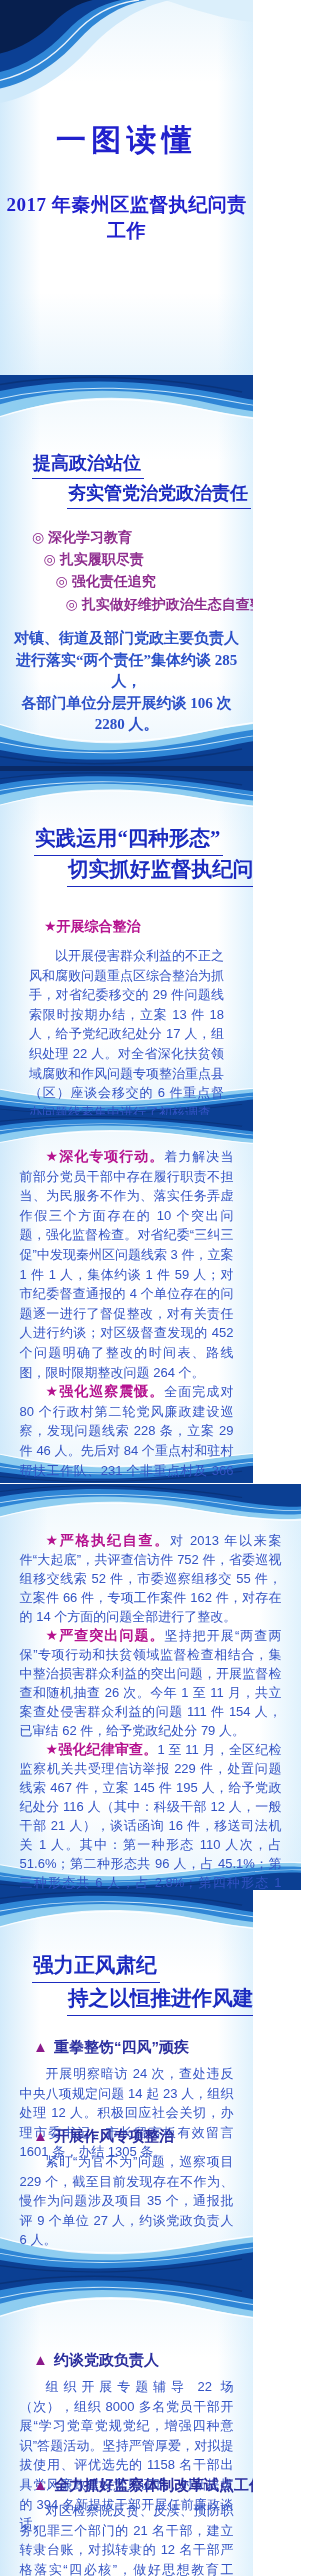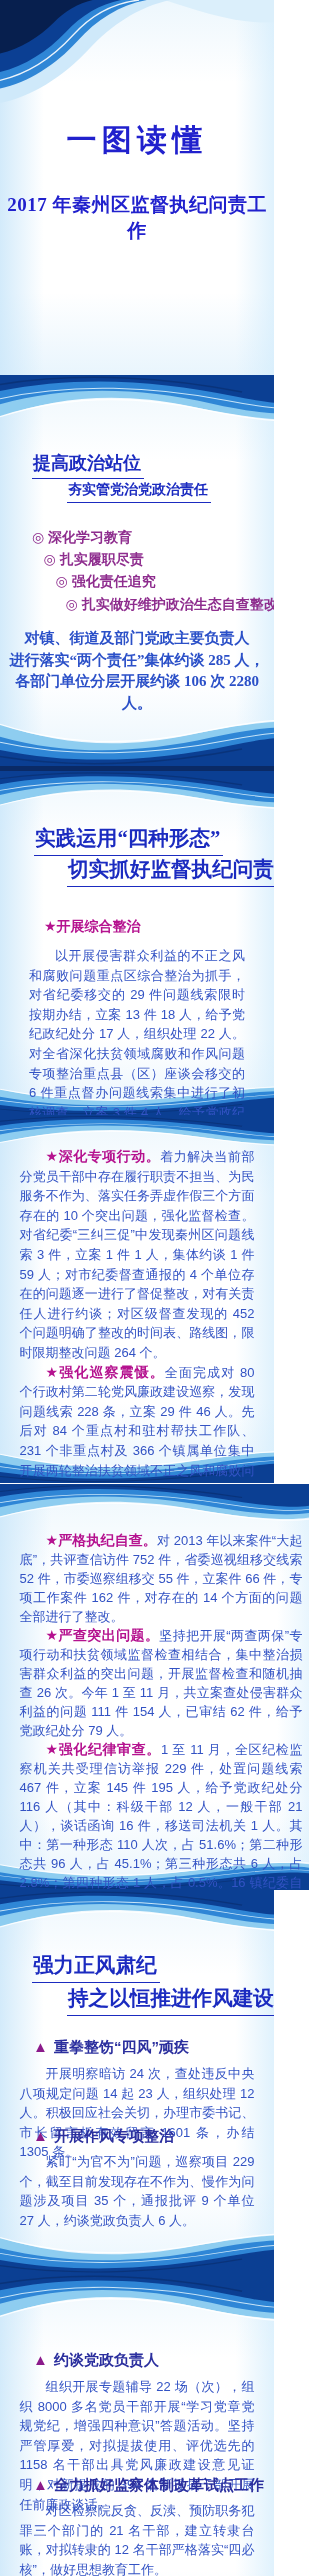--- a/index.html
+++ b/index.html
@@ -1,18 +1,18 @@
 <!DOCTYPE html>
 <html style="font-size:8.2px"><head>
 <meta charset="utf-8">
 <style>
   html,body{margin:0;padding:0;background:#ffffff;}
   .canvas{position:relative;width:309px;height:2751px;margin:0 auto;overflow:hidden;
           font-family:"Liberation Sans","DejaVu Sans",sans-serif;background:#ffffff;}
-  .slide{position:absolute;left:0;width:274px;overflow:hidden;
+  .slide{position:absolute;left:0;width:253px;overflow:hidden;
          background-image:linear-gradient(90deg,rgba(203,231,250,.85),rgba(255,255,255,0) 16%),
                           linear-gradient(270deg,rgba(210,236,252,.7),rgba(255,255,255,0) 14%),
                           linear-gradient(180deg,#edf7fd 0%,#ffffff 22%,#ffffff 78%,#e9f5fd 100%);}
   .wave{position:absolute;left:0;width:309px;z-index:1;display:block;}
   .wt{top:0;transform:scaleY(-1);}
   .wb{bottom:0;}
   .darkbar{position:absolute;top:0;left:0;right:0;height:4.6px;background:#0a2a66;z-index:3;}
 
   
   .hl{position:absolute;z-index:2;font-family:"Liberation Serif","DejaVu Serif",serif;
@@ -80,21 +80,21 @@
     <div class="t1" style="top:120px;">一图读懂</div>
     <div class="t2" style="top:192px;">2017 年秦州区监督执纪问责工作</div>
   </section>
 
   <section class="slide" style="top:375px;height:391px;">
     <svg class="wave wt" style="height:71px" viewBox="0 0 600 150" preserveAspectRatio="none">
         <use href="#wv"></use>
       </svg>
     <div class="hl" style="top:76px;left:32px;font-size:18px;">
       <span>提高政治站位</span></div>
-    <div class="hl" style="top:106px;left:67px;font-size:14px;">
+    <div class="hl" style="top:106px;left:67px;font-size:18px;">
       <span>夯实管党治党政治责任</span></div>
     <ul class="bullets" style="top:155px;">
       <li class="ind0">◎ 深化学习教育</li>
       <li class="ind1">◎ 扎实履职尽责</li>
       <li class="ind2">◎ 强化责任追究</li>
       <li class="ind3">◎ 扎实做好维护政治生态自查整改</li>
     </ul>
     <div class="bigpara" style="top:253px;">
       <div>对镇、街道及部门党政主要负责人</div>
       <div>进行落实“两个责任”集体约谈 285 人，</div>

